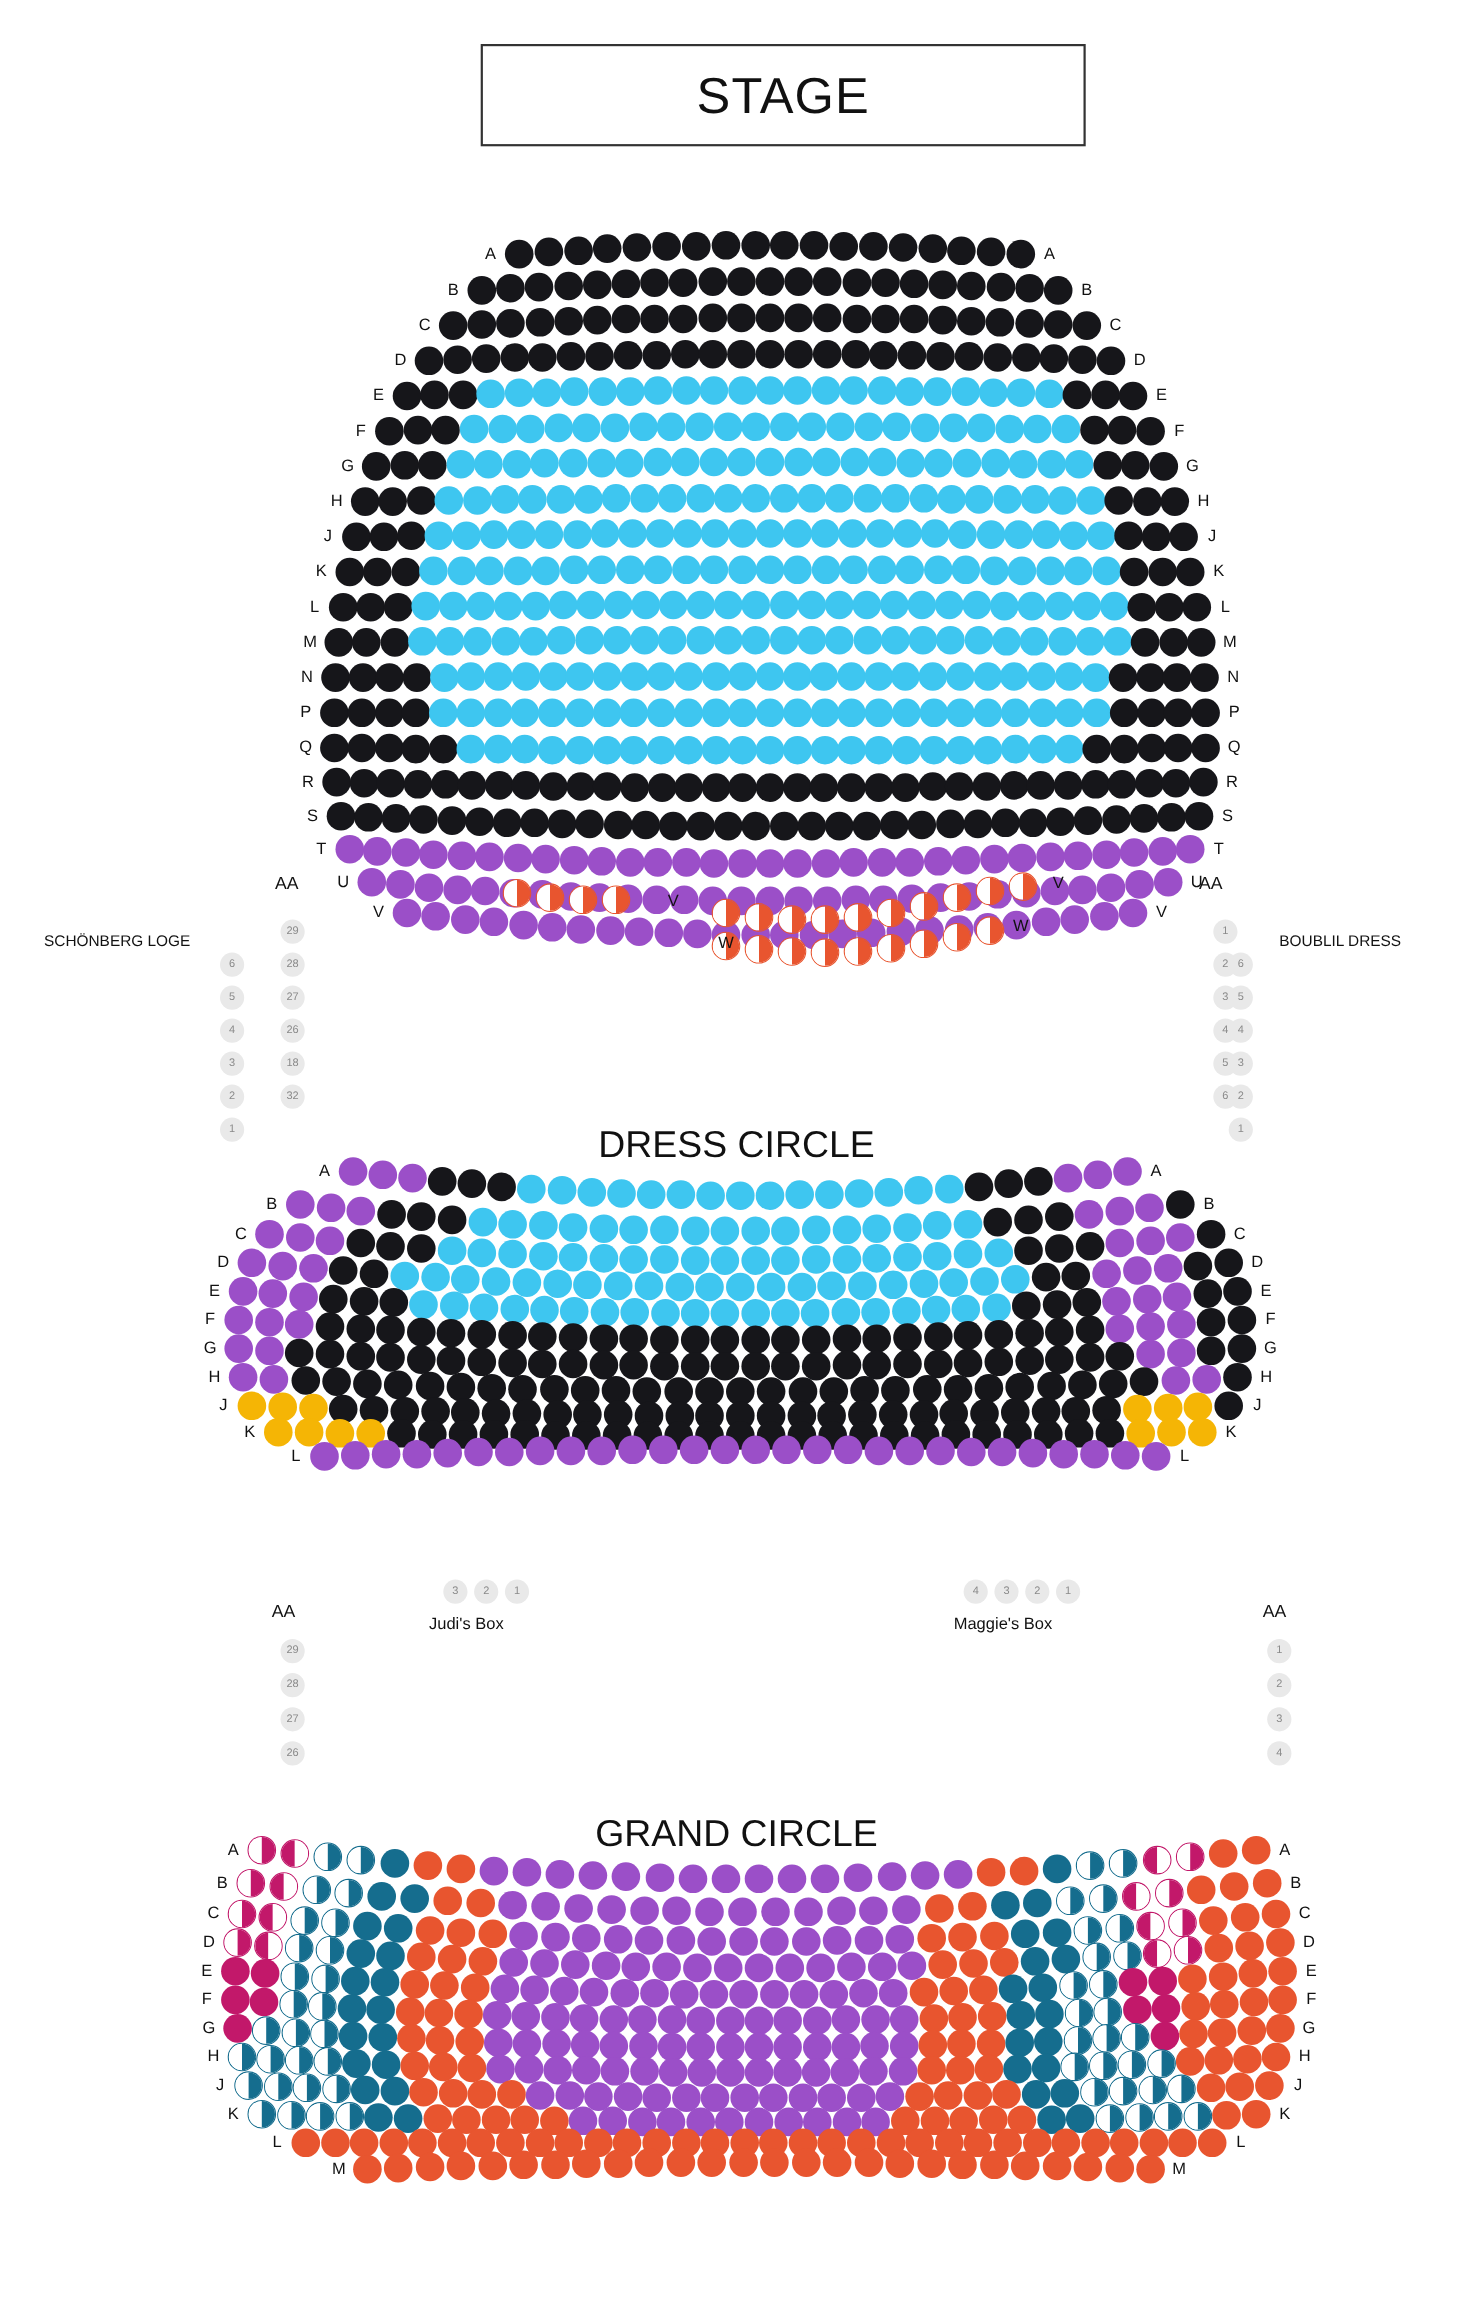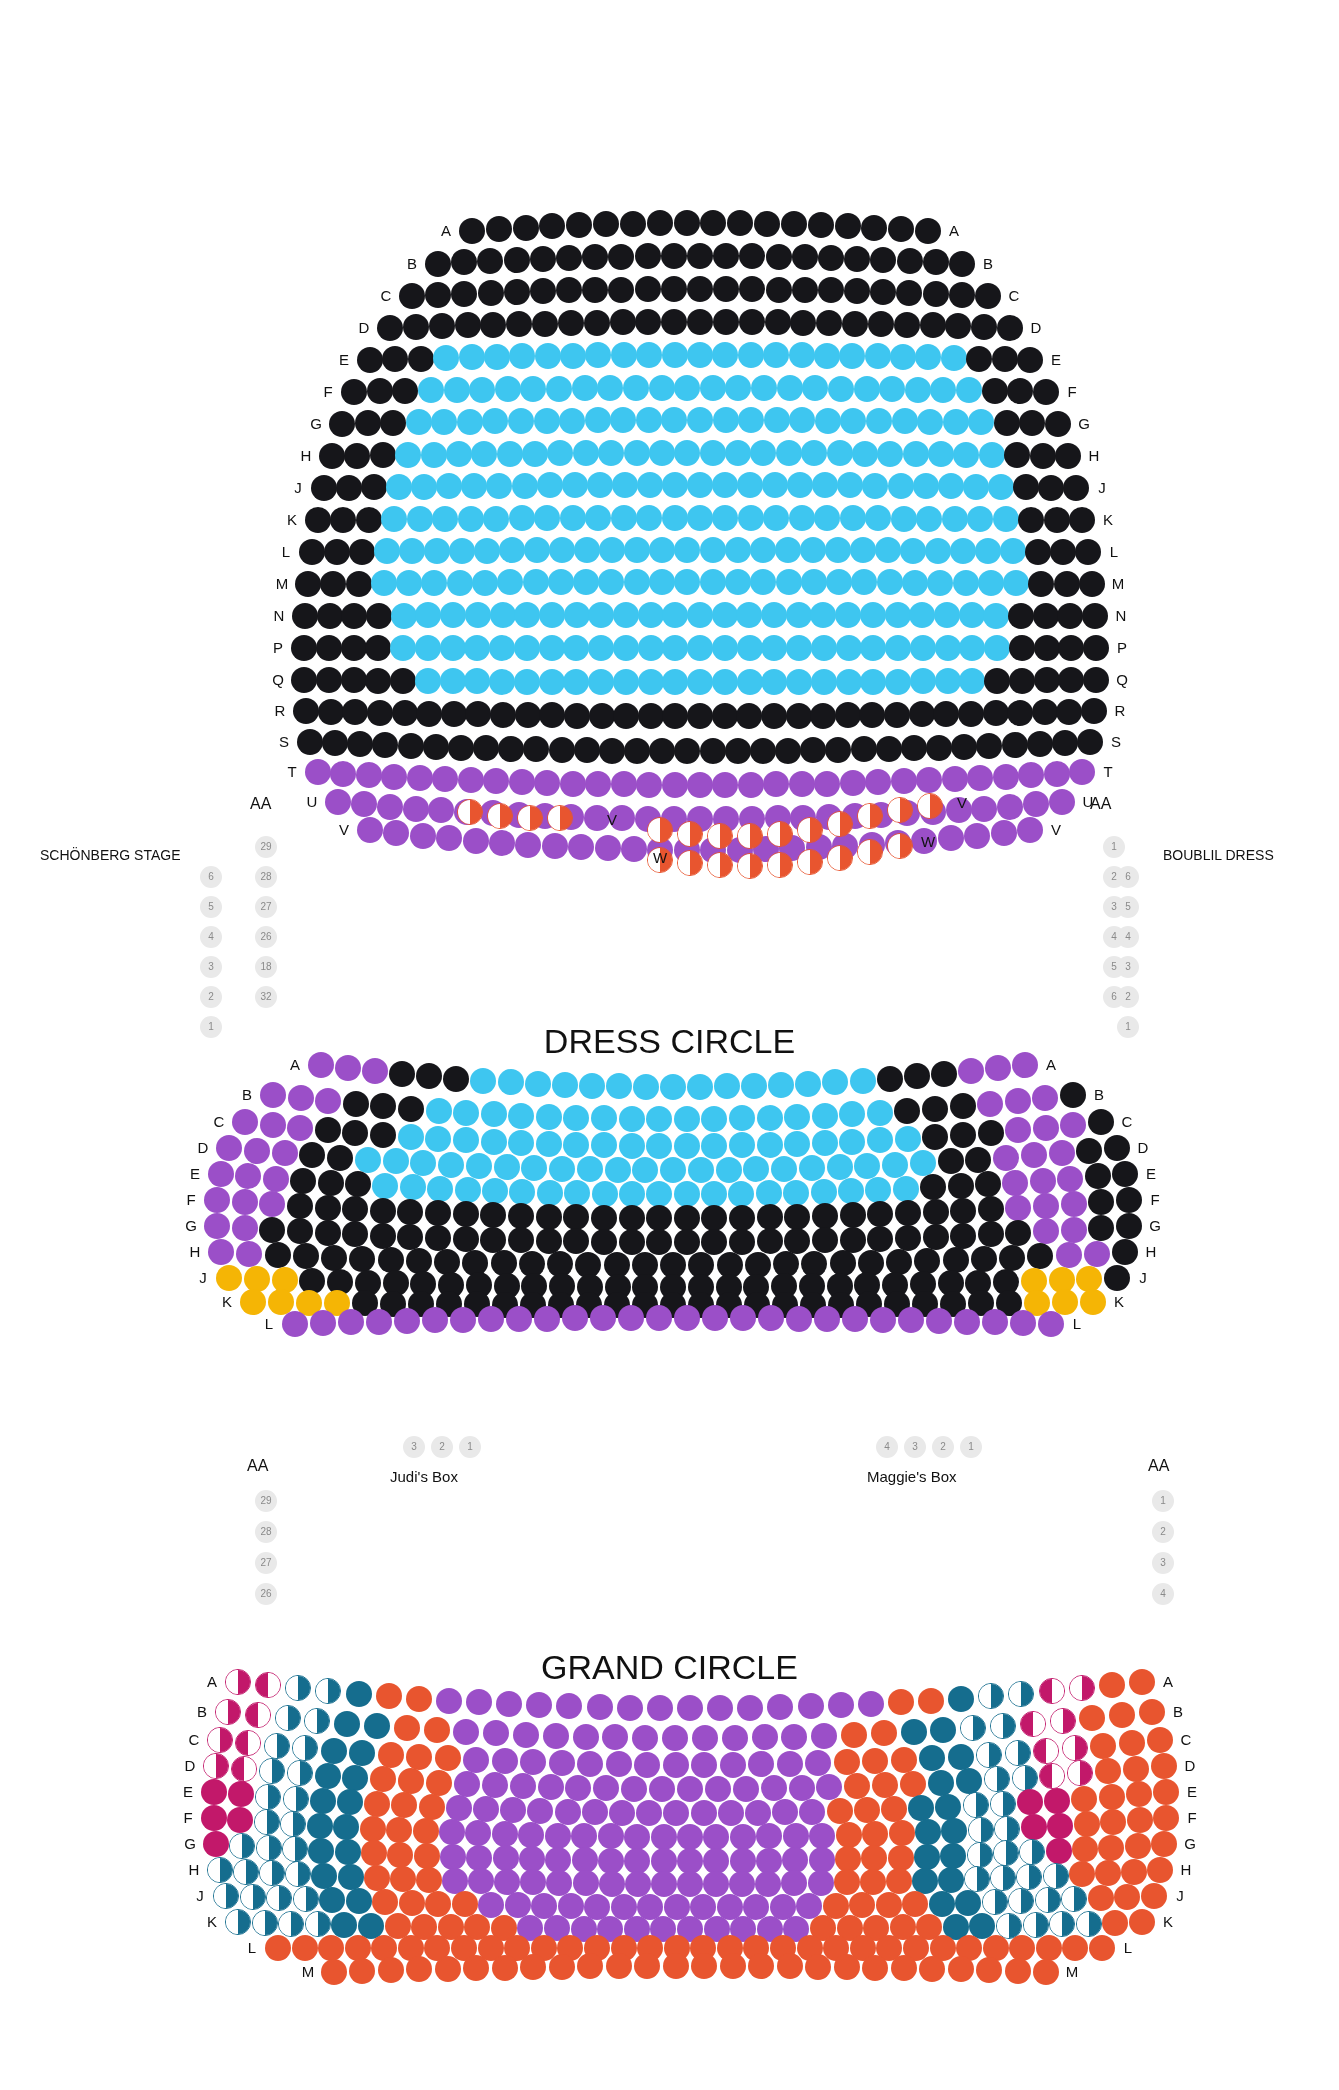--- a/index.html
+++ b/index.html
@@ -101,20 +101,23 @@
     font-size: 15px;
     color: #111111;
     white-space: nowrap;
   }
 </style>
 </head>
 <body>
 
 <div class="canvas">
 
+  <div class="stage-box">
+    <div class="stage-label">STAGE</div>
+  </div>
 
   <div class="section-title" id="title-grand">GRAND CIRCLE</div>
   <div class="section-title" id="title-dress">DRESS CIRCLE</div>
 
   <div id="seats-layer">
       <div class="seat" style="left: 459px; top: 218px; width: 26px; height: 26px; background: rgb(22, 22, 26);"></div>
       <div class="seat" style="left: 485.824px; top: 216.228px; width: 26px; height: 26px; background: rgb(22, 22, 26);"></div>
       <div class="seat" style="left: 512.647px; top: 214.678px; width: 26px; height: 26px; background: rgb(22, 22, 26);"></div>
       <div class="seat" style="left: 539.471px; top: 213.349px; width: 26px; height: 26px; background: rgb(22, 22, 26);"></div>
       <div class="seat" style="left: 566.294px; top: 212.242px; width: 26px; height: 26px; background: rgb(22, 22, 26);"></div>
@@ -1838,21 +1841,21 @@
       <div class="rowlabel" style="left: 192px; top: 1913px; width: 40px;">K</div>
       <div class="rowlabel" style="left: 1148px; top: 1913px; width: 40px;">K</div>
       <div class="rowlabel" style="left: 232px; top: 1939px; width: 40px;">L</div>
       <div class="rowlabel" style="left: 1108px; top: 1939px; width: 40px;">L</div>
       <div class="rowlabel" style="left: 288px; top: 1963px; width: 40px;">M</div>
       <div class="rowlabel" style="left: 1052px; top: 1963px; width: 40px;">M</div>
     </div>
   <div id="loge-layer">
       <div class="boxlabel" style="left: 250px; top: 795px; font-size: 16px;">AA</div>
       <div class="boxlabel" style="left: 1090px; top: 795px; font-size: 16px;">AA</div>
-      <div class="loge-title" style="left: 40px; top: 847px;">SCHÖNBERG STAGE</div>
+      <div class="loge-title" style="left: 40px; top: 847px;">SCHÖNBERG LOGE</div>
       <div class="loge-title" style="left: 1163px; top: 847px;">BOUBLIL DRESS</div>
       <div class="logeseat" style="left: 200px; top: 866px;">6</div>
       <div class="logeseat" style="left: 200px; top: 896px;">5</div>
       <div class="logeseat" style="left: 200px; top: 926px;">4</div>
       <div class="logeseat" style="left: 200px; top: 956px;">3</div>
       <div class="logeseat" style="left: 200px; top: 986px;">2</div>
       <div class="logeseat" style="left: 200px; top: 1016px;">1</div>
       <div class="logeseat" style="left: 1117px; top: 866px;">6</div>
       <div class="logeseat" style="left: 1117px; top: 896px;">5</div>
       <div class="logeseat" style="left: 1117px; top: 926px;">4</div>

